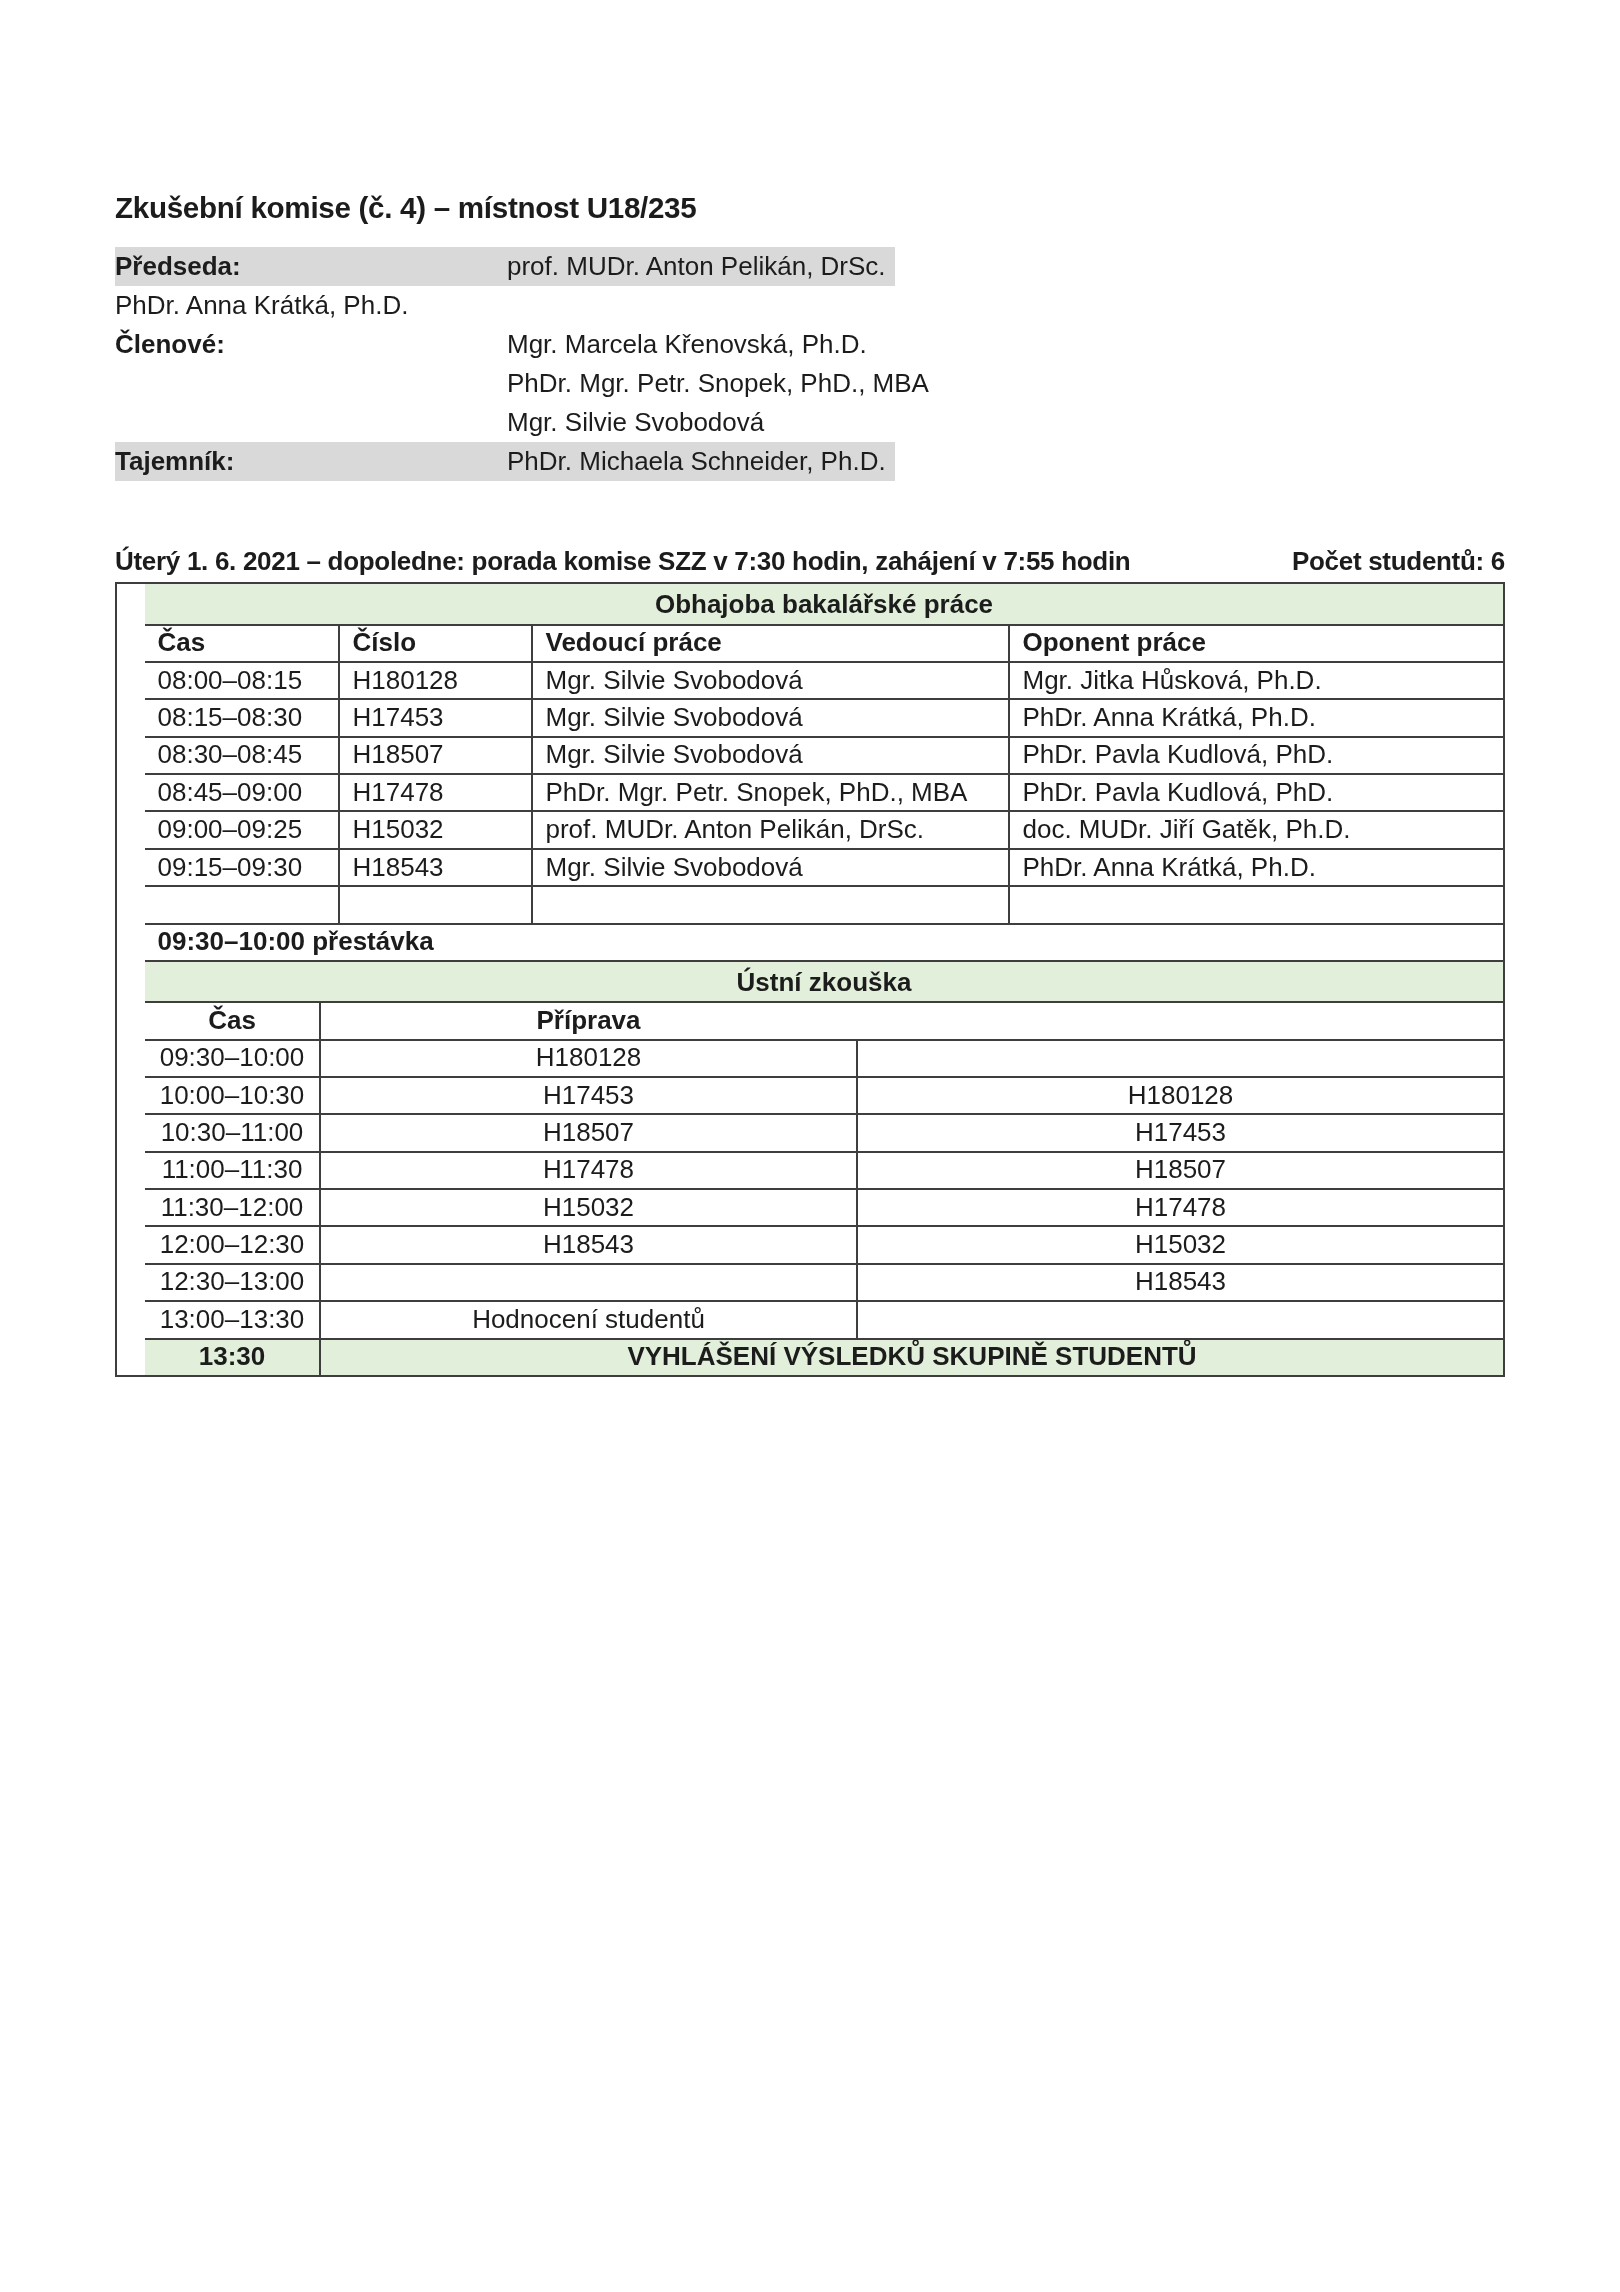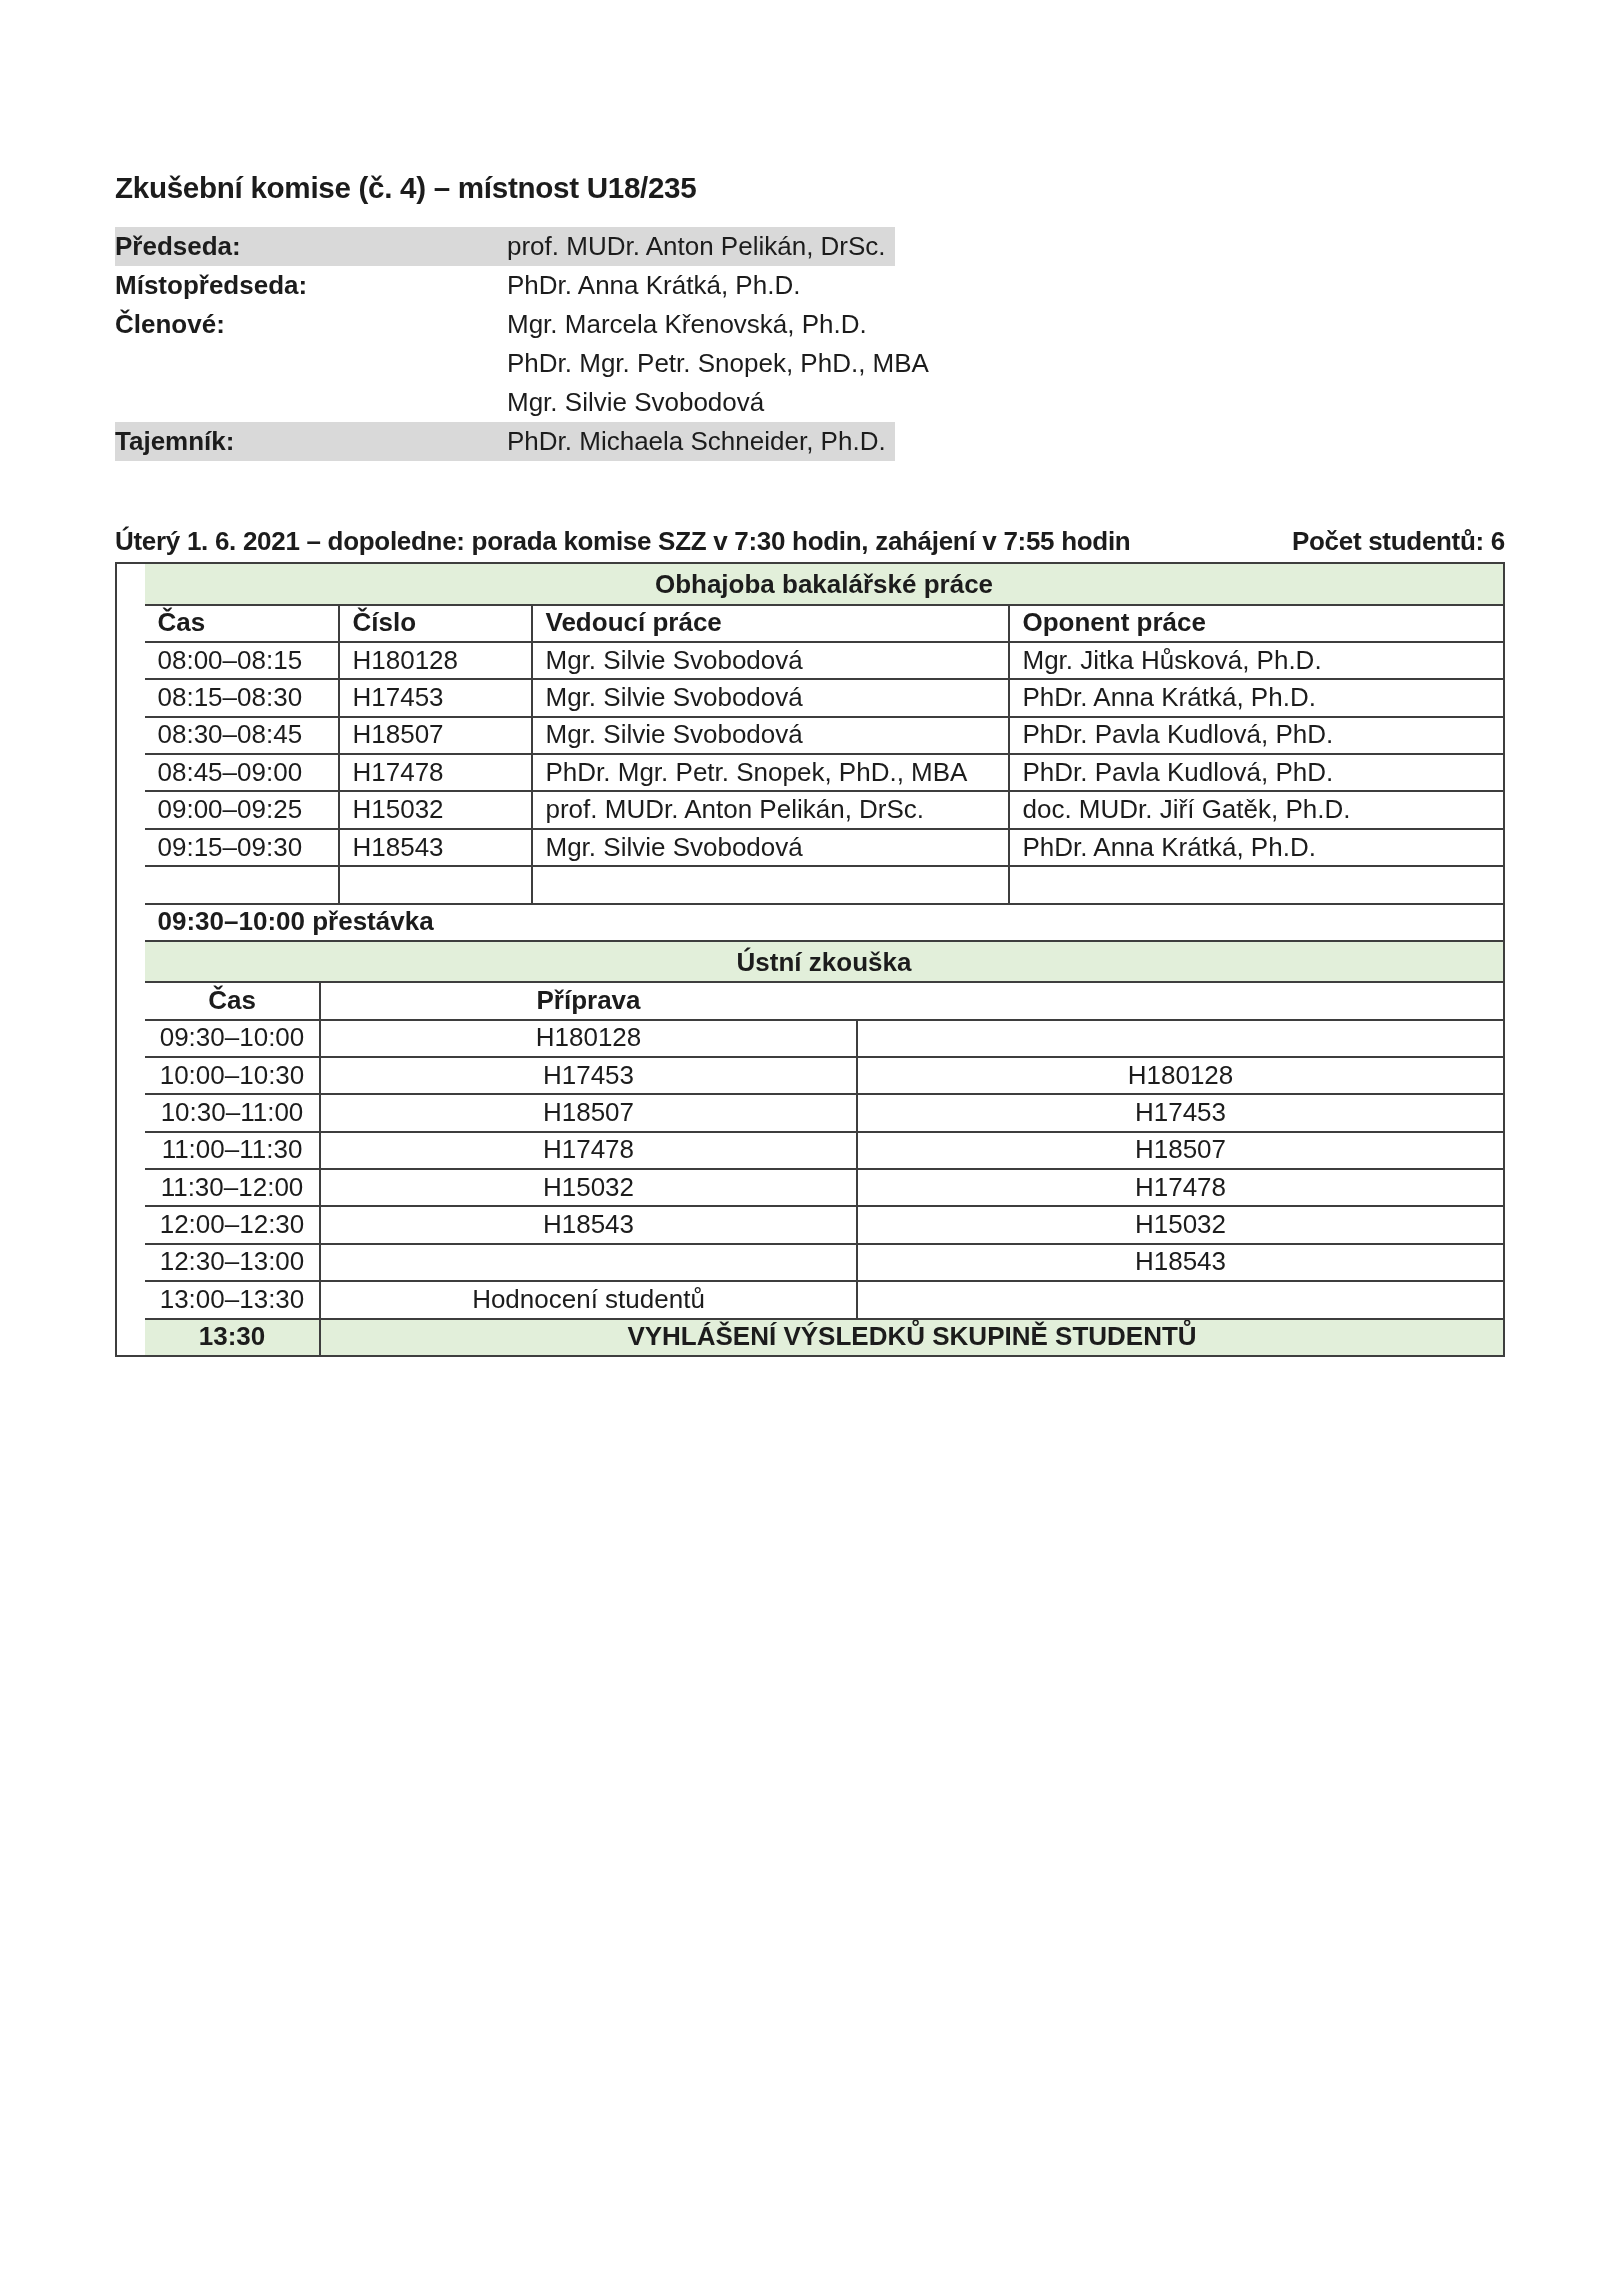--- a/index.html
+++ b/index.html
@@ -20,20 +20,21 @@
     margin-left:115px;
     width:1390px;
     padding-top:172px;
   }
   
   .doc-title{
     font-size:29.6px;
     font-weight:bold;
     line-height:32px;
     letter-spacing:-0.3px;
+    margin-top:20px;
   }
   
   .committee{margin-top:23px;}
   .committee-row{
     display:flex;
     width:fit-content;
     min-height:39px;
     align-items:flex-start;
     font-size:26px;
     line-height:39px;
@@ -102,21 +103,20 @@
 <div class="content">
 
   <div class="doc-title">Zkušební komise (č. 4) – místnost U18/235</div>
 
   <div class="committee">
     <div class="committee-row shaded">
       <span class="committee-label">Předseda:</span>
       <span class="committee-value">prof. MUDr. Anton Pelikán, DrSc.</span>
     </div>
     <div class="committee-row">
-      <span class="committee-label">Místopředseda:</span>
       <span class="committee-value">PhDr. Anna Krátká, Ph.D.</span>
     </div>
     <div class="committee-row">
       <span class="committee-label">Členové:</span>
       <span class="committee-value">Mgr. Marcela Křenovská, Ph.D.</span>
     </div>
     <div class="committee-row">
       <span class="committee-label"></span>
       <span class="committee-value">PhDr. Mgr. Petr. Snopek, PhD., MBA</span>
     </div>

